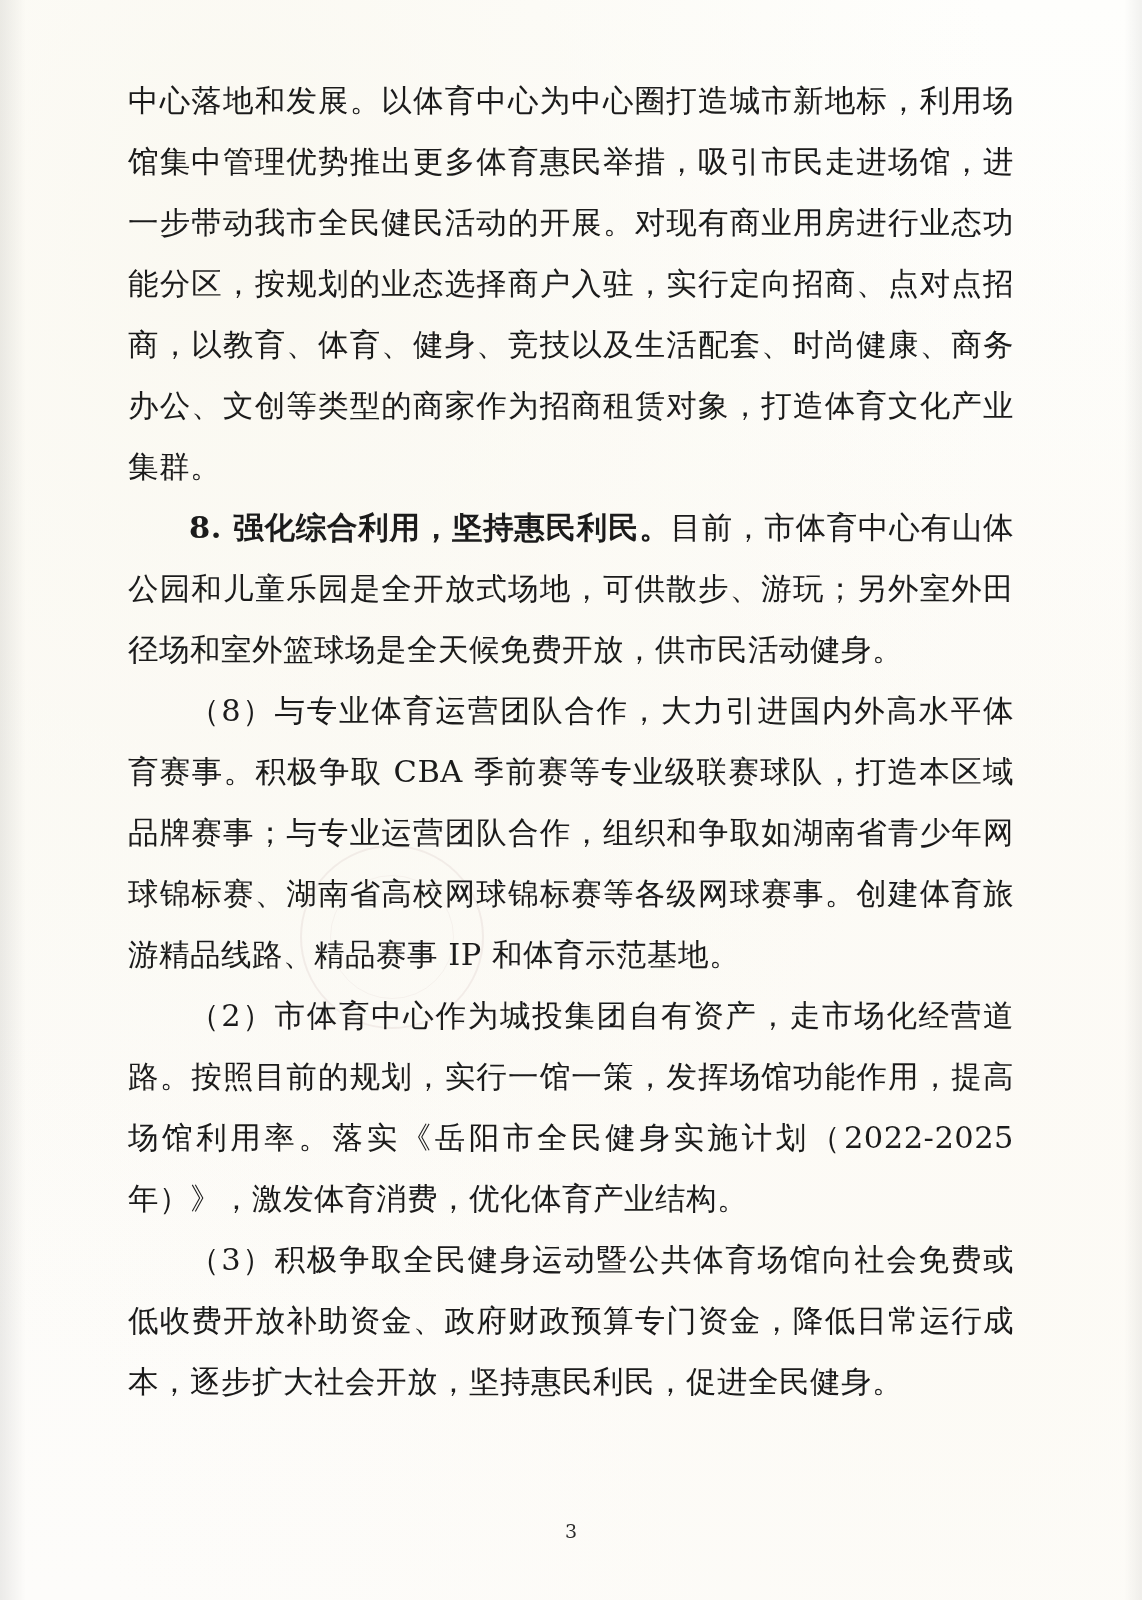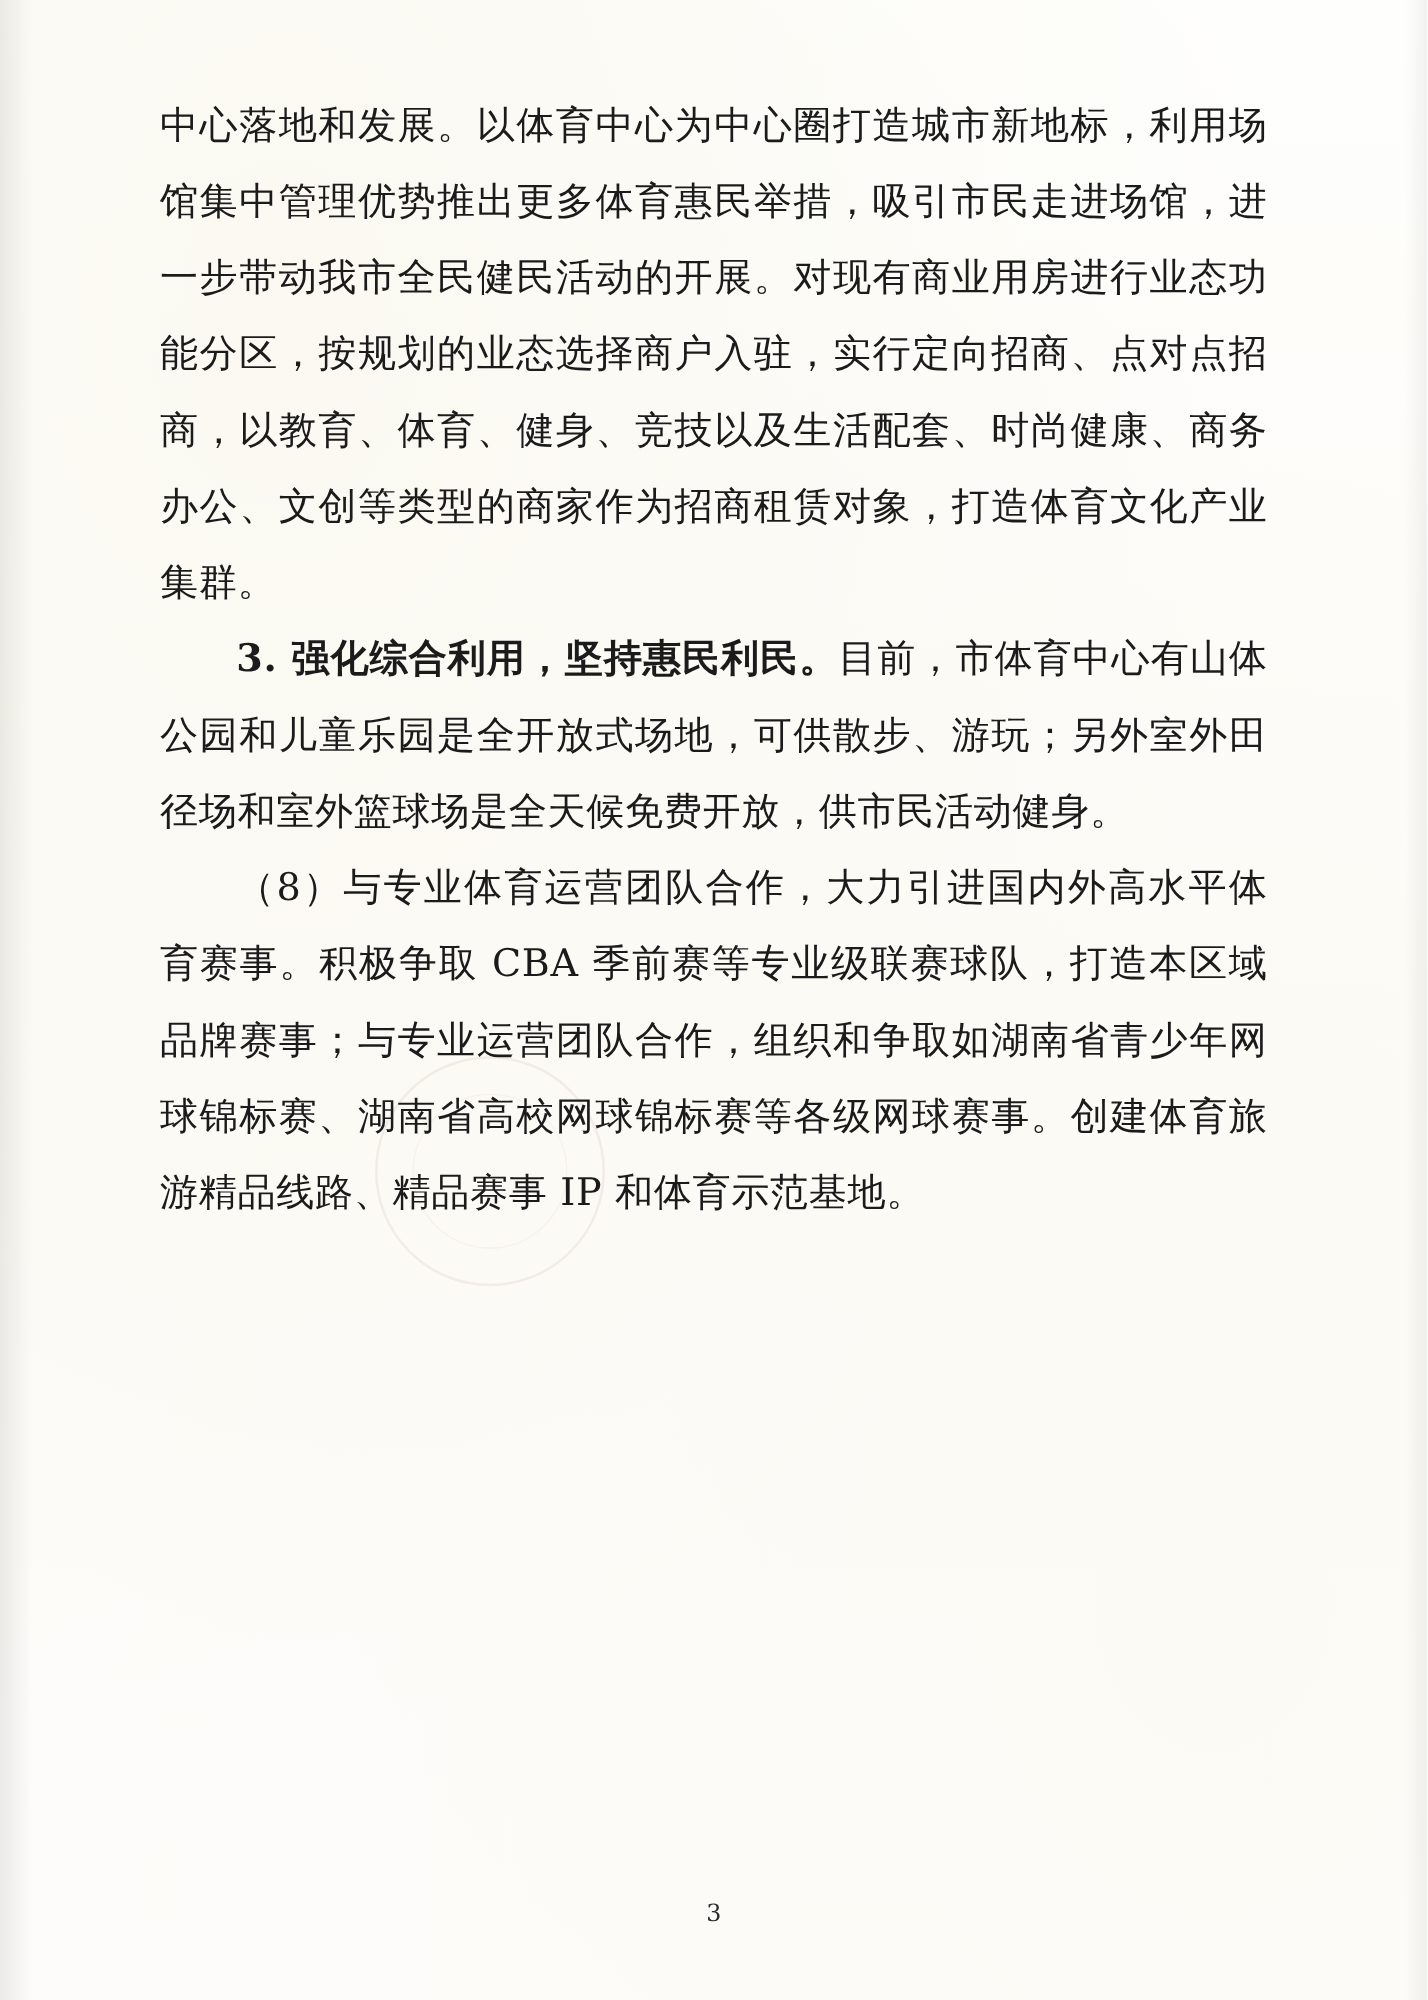--- a/index.html
+++ b/index.html
@@ -103,21 +103,23 @@
 
 <div class="page">
   <div class="paper-tint"></div>
   <div class="edge-shadow"></div>
   <div class="edge-shadow-right"></div>
   <div class="seal-ghost"></div>
 
   <div class="body-text">
     <p class="para">中心落地和发展。以体育中心为中心圈打造城市新地标，利用场馆集中管理优势推出更多体育惠民举措，吸引市民走进场馆，进一步带动我市全民健民活动的开展。对现有商业用房进行业态功能分区，按规划的业态选择商户入驻，实行定向招商、点对点招商，以教育、体育、健身、竞技以及生活配套、时尚健康、商务办公、文创等类型的商家作为招商租赁对象，打造体育文化产业集群。</p>
 
-    <p class="para indent"><span class="bold-lead">3. 强化综合利用，坚持惠民利民。</span><span>目前，市体育中心有山体公园和儿童乐园是全开放式场地，可供散步、游玩；另外室外田径场和室外篮球场是全天候免费开放，供市民活动健身。</span></p>
+    <p class="para indent"><span class="bold-lead">8. 强化综合利用，坚持惠民利民。</span><span>目前，市体育中心有山体公园和儿童乐园是全开放式场地，可供散步、游玩；另外室外田径场和室外篮球场是全天候免费开放，供市民活动健身。</span></p>
 
     <p class="para indent">（8）与专业体育运营团队合作，大力引进国内外高水平体育赛事。积极争取 CBA 季前赛等专业级联赛球队，打造本区域品牌赛事；与专业运营团队合作，组织和争取如湖南省青少年网球锦标赛、湖南省高校网球锦标赛等各级网球赛事。创建体育旅游精品线路、精品赛事 IP 和体育示范基地。</p>
 
+    <p class="para indent">（2）市体育中心作为城投集团自有资产，走市场化经营道路。按照目前的规划，实行一馆一策，发挥场馆功能作用，提高场馆利用率。落实《岳阳市全民健身实施计划（2022-2025年）》，激发体育消费，优化体育产业结构。</p>
 
+    <p class="para indent">（3）积极争取全民健身运动暨公共体育场馆向社会免费或低收费开放补助资金、政府财政预算专门资金，降低日常运行成本，逐步扩大社会开放，坚持惠民利民，促进全民健身。</p>
   </div>
 
   <div class="footer">3</div>
 </div>
 
 </body></html>

